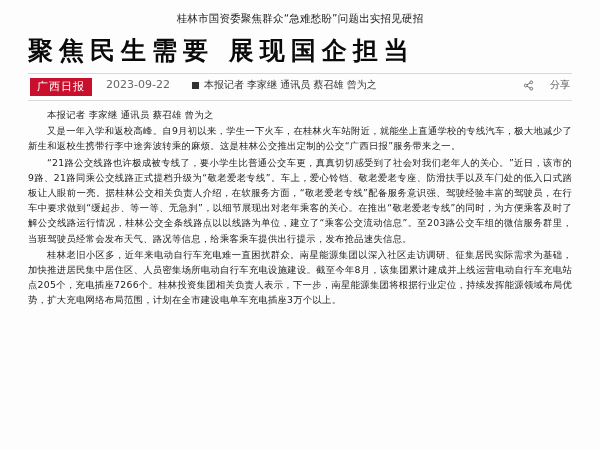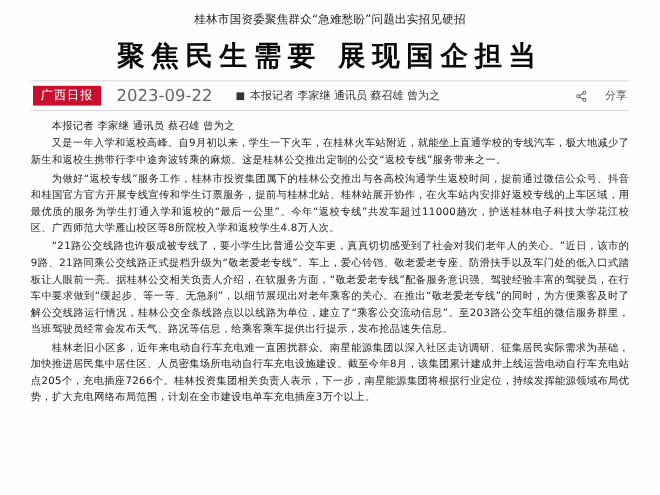--- a/index.html
+++ b/index.html
@@ -24,32 +24,32 @@
   .kicker {
     text-align: center;
     font-size: 10.5px;
     color: #1a1a1a;
     letter-spacing: 0.2px;
     line-height: 16px;
     margin-top: 4px;
     font-family: "DejaVu Sans", sans-serif;
   }
   .headline {
-    text-align: center;
+    text-align: left;
     font-size: 25px;
     font-weight: bold;
     color: #0a0a0a;
     letter-spacing: 6px;
     margin-top: 8px;
     margin-bottom: 6px;
     font-family: "DejaVu Serif", serif;
   }
   .meta-bar {
     display: flex;
-    align-items: center;
+    align-items: flex-start;
     border-top: 1px solid #d8d8d8;
     border-bottom: 1px solid #d8d8d8;
     padding: 4px 2px;
     margin-bottom: 6px;
     font-size: 10px;
     color: #555;
   }
   .source-badge {
     background: #c8102e;
     color: #ffffff;
@@ -57,21 +57,21 @@
     padding: 2px 7px;
     margin-right: 14px;
     letter-spacing: 1px;
     font-family: "DejaVu Sans", sans-serif;
     line-height: 14px;
   }
   .meta-date {
     color: #666;
     margin-right: 22px;
     font-family: "DejaVu Sans", sans-serif;
-    font-size: 15px;
+    font-size: 11px;
   }
   .meta-author {
     color: #333;
     font-family: "DejaVu Sans", sans-serif;
     font-size: 10px;
     display: flex;
     align-items: center;
     gap: 5px;
   }
   .sq-icon {
@@ -132,19 +132,18 @@
           <line x1="8.6" y1="10.6" x2="15.4" y2="6.4"></line>
           <line x1="8.6" y1="13.4" x2="15.4" y2="17.6"></line>
         </svg>
       </span>
       <span>分享</span>
     </span>
   </div>
 
   <div class="body-text">
     <p>本报记者 李家继 通讯员 蔡召雄 曾为之</p>
-    <p>又是一年入学和返校高峰。自9月初以来，学生一下火车，在桂林火车站附近，就能坐上直通学校的专线汽车，极大地减少了新生和返校生携带行李中途奔波转乘的麻烦。这是桂林公交推出定制的公交“返校专线”服务带来之一。</p>
-    <p>为做好“返校专线”服务工作，桂林市投资集团属下的桂林公交推出与各高校沟通学生返校时间，提前通过微信公众号、抖音和桂国官方官方开展专线宣传和学生订票服务，提前与桂林北站、桂林站展开协作，在火车站内安排好返校专线的上车区域，用最优质的服务为学生打通入学和返校的“最后一公里”。今年“返校专线”共发车超过11000趟次，护送桂林电子科技大学花江校区、广西师范大学雁山校区等8所院校入学和返校学生4.8万人次。</p>
+    <p>又是一年入学和返校高峰。自9月初以来，学生一下火车，在桂林火车站附近，就能坐上直通学校的专线汽车，极大地减少了新生和返校生携带行李中途奔波转乘的麻烦。这是桂林公交推出定制的公交“广西日报”服务带来之一。</p>
     <p>“21路公交线路也许极成被专线了，要小学生比普通公交车更，真真切切感受到了社会对我们老年人的关心。”近日，该市的9路、21路同乘公交线路正式提档升级为“敬老爱老专线”。车上，爱心铃铛、敬老爱老专座、防滑扶手以及车门处的低入口式踏板让人眼前一亮。据桂林公交相关负责人介绍，在软服务方面，“敬老爱老专线”配备服务意识强、驾驶经验丰富的驾驶员，在行车中要求做到“缓起步、等一等、无急刹”，以细节展现出对老年乘客的关心。在推出“敬老爱老专线”的同时，为方便乘客及时了解公交线路运行情况，桂林公交全条线路点以以线路为单位，建立了“乘客公交流动信息”。至203路公交车组的微信服务群里，当班驾驶员经常会发布天气、路况等信息，给乘客乘车提供出行提示，发布抢品速失信息。</p>
     <p class="tight">桂林老旧小区多，近年来电动自行车充电难一直困扰群众。南星能源集团以深入社区走访调研、征集居民实际需求为基础，加快推进居民集中居住区、人员密集场所电动自行车充电设施建设。截至今年8月，该集团累计建成并上线运营电动自行车充电站点205个，充电插座7266个。桂林投资集团相关负责人表示，下一步，南星能源集团将根据行业定位，持续发挥能源领域布局优势，扩大充电网络布局范围，计划在全市建设电单车充电插座3万个以上。</p>
   </div>
 
 </div>
 
 </body></html>

